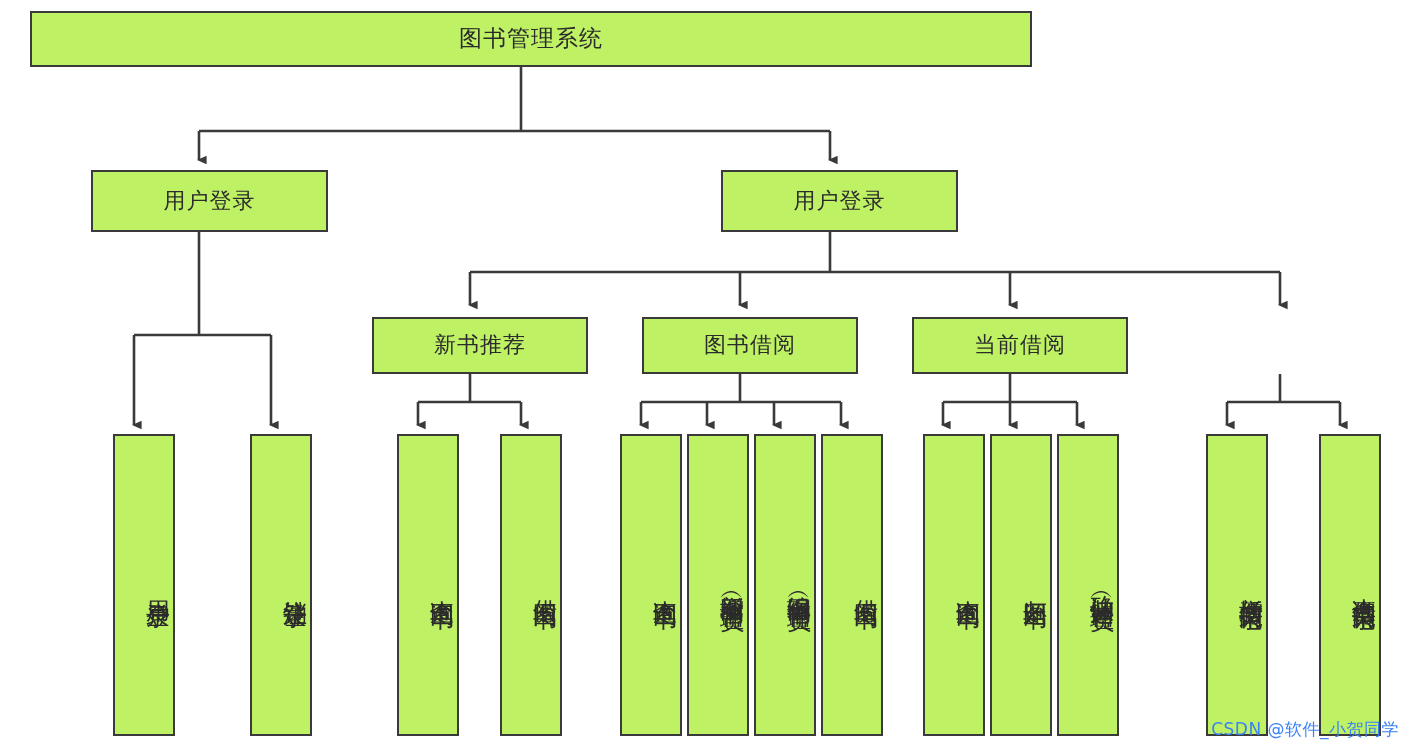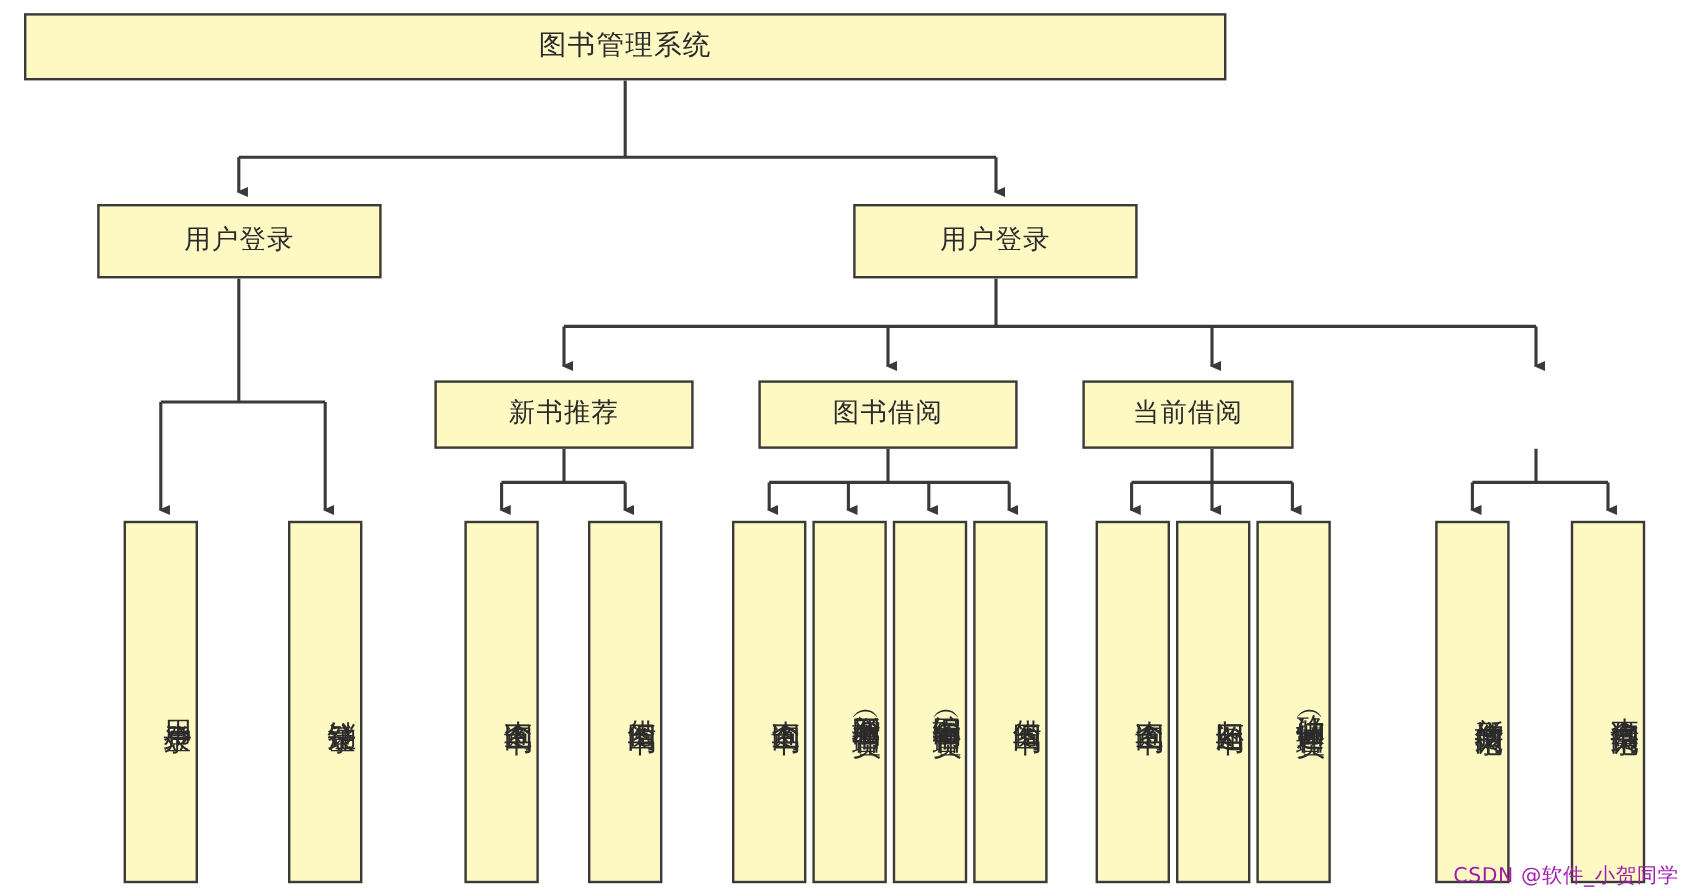--- a/index.html
+++ b/index.html
@@ -20,27 +20,28 @@
   #wires {
     position: absolute;
     left: 0;
     top: 0;
     width: 1405px;
     height: 747px;
   }
   .node {
     position: absolute;
     box-sizing: border-box;
-    background: #fef9c3;
+    background: #bef264;
     border: 2.5px solid #3a3a3a;
     display: flex;
     align-items: center;
     justify-content: center;
     color: #2b2b2b;
     letter-spacing: 1px;
+    margin-left: 10px;
   }
   .node.h {
     font-size: 22px;
     line-height: 1.2;
   }
   .node.root {
     font-size: 23px;
   }
   .node.v {
     writing-mode: vertical-rl;
@@ -57,21 +58,21 @@
     writing-mode: vertical-rl;
     text-orientation: upright;
     display: block;
     max-height: 100%;
   }
   .watermark {
     position: absolute;
     right: 6px;
     bottom: 6px;
     font-size: 17px;
-    color: #a21caf;
+    color: #3b82f6;
     letter-spacing: 0.5px;
     white-space: nowrap;
   }
 </style>
 </head>
 <body>
 
 <div id="canvas">
 
   <svg id="wires" viewBox="0 0 1405 747">
@@ -124,21 +125,21 @@
     </g>
   </svg>
 
   <div class="node h root" style="left:20px; top:11px; width:1002px; height:56px;">图书管理系统</div>
 
   <div class="node h" style="left:81px; top:170px; width:237px; height:62px;">用户登录</div>
   <div class="node h" style="left:711px; top:170px; width:237px; height:62px;">用户登录</div>
 
   <div class="node h" style="left:632px; top:317px; width:216px; height:57px;">图书借阅</div>
   <div class="node h" style="left:362px; top:317px; width:216px; height:57px;">新书推荐</div>
-  <div class="node h" style="left:902px; top:317px; width:176px; height:57px;">当前借阅</div>
+  <div class="node h" style="left:902px; top:317px; width:216px; height:57px;">当前借阅</div>
 
   <div class="node v" style="left:103px; top:434px; width:62px; height:302px;">
     <span class="vtext">用户登录</span>
   </div>
   <div class="node v" style="left:240px; top:434px; width:62px; height:302px;">
     <span class="vtext">注销登录</span>
   </div>
 
   <div class="node v" style="left:387px; top:434px; width:62px; height:302px;">
     <span class="vtext">查询图书</span>

